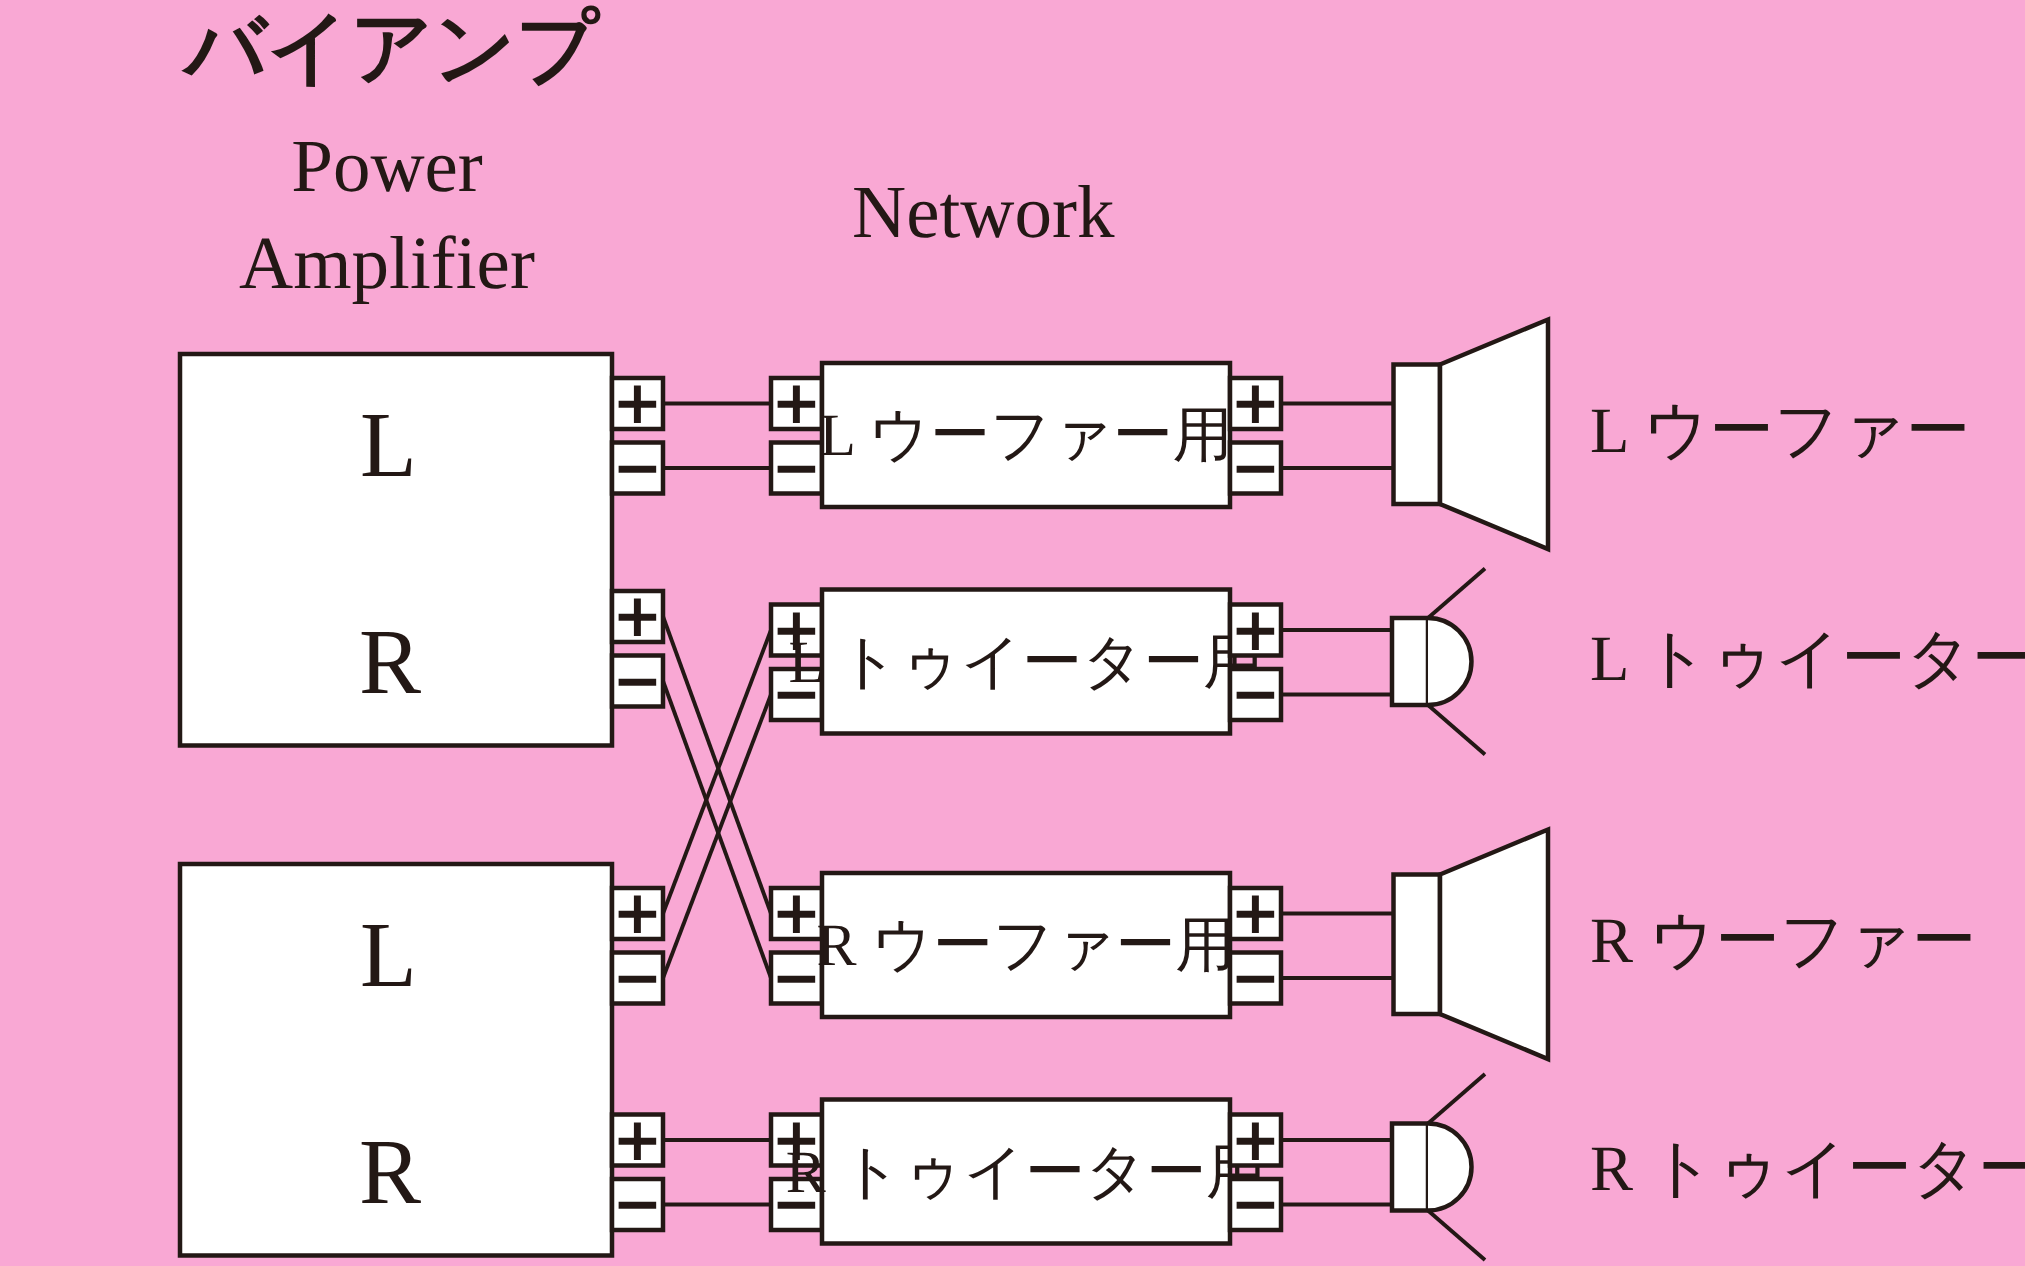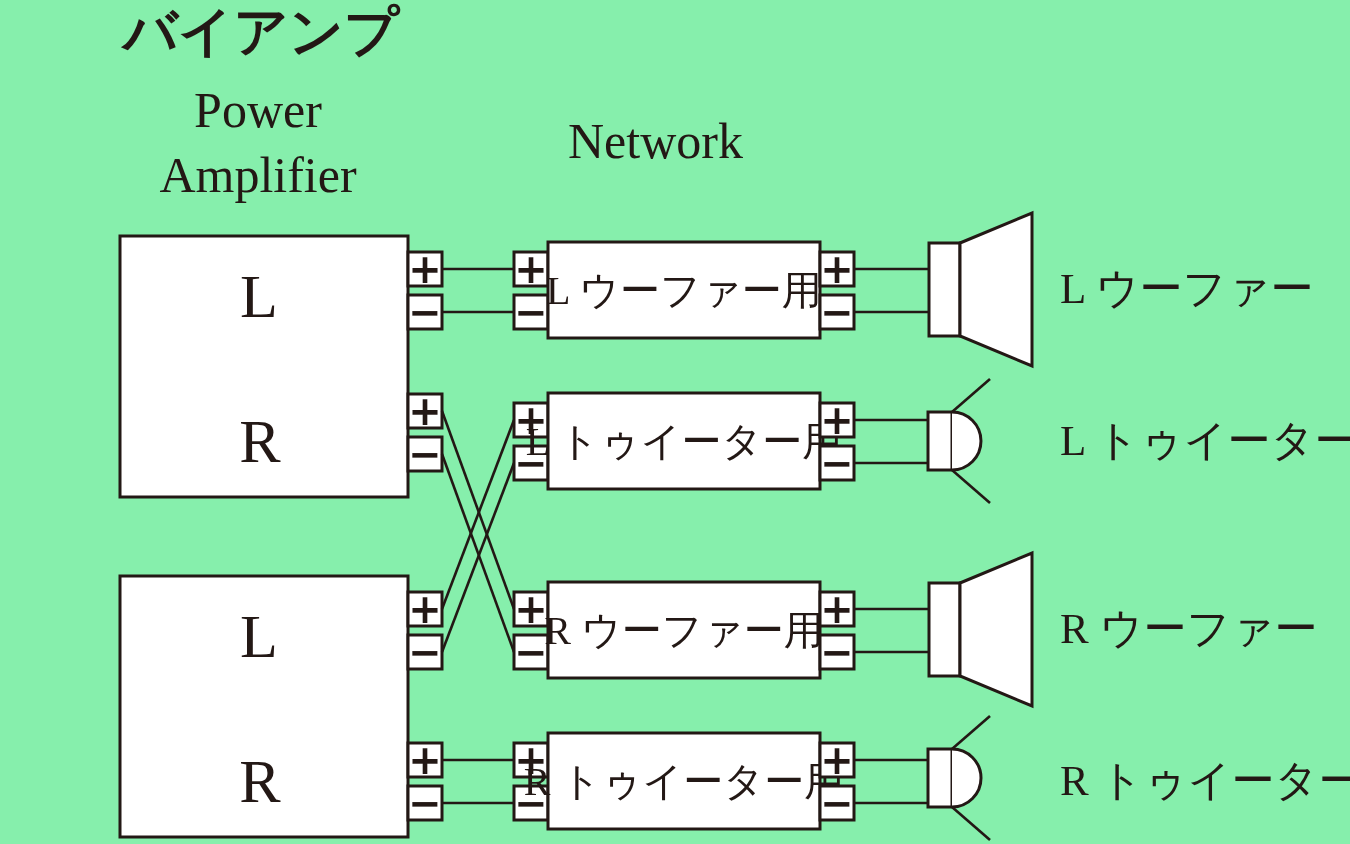--- a/index.html
+++ b/index.html
@@ -1,20 +1,20 @@
 <!DOCTYPE html>
 <html><head>
 <meta charset="utf-8">
 <style>
   html, body { margin: 0; padding: 0; background: #ffffff; }
   .stage {
     position: relative;
     width: 1350px;
     height: 844px;
-    background: #86efac;
+    background: #f9a8d4;
     overflow: hidden;
     font-family: "Liberation Serif", "DejaVu Serif", serif;
   }
   svg { display: block; }
   .box   { fill: #ffffff; stroke: #231815; stroke-width: 3; }
   .term  { fill: #ffffff; stroke: #231815; stroke-width: 3; }
   .wire  { stroke: #231815; stroke-width: 2.6; fill: none; }
   .spk   { fill: #ffffff; stroke: #231815; stroke-width: 3; }
   .spkline { stroke: #231815; stroke-width: 2.6; fill: none; }
   text { fill: #231815; font-family: "Liberation Serif", "DejaVu Serif", serif; }

